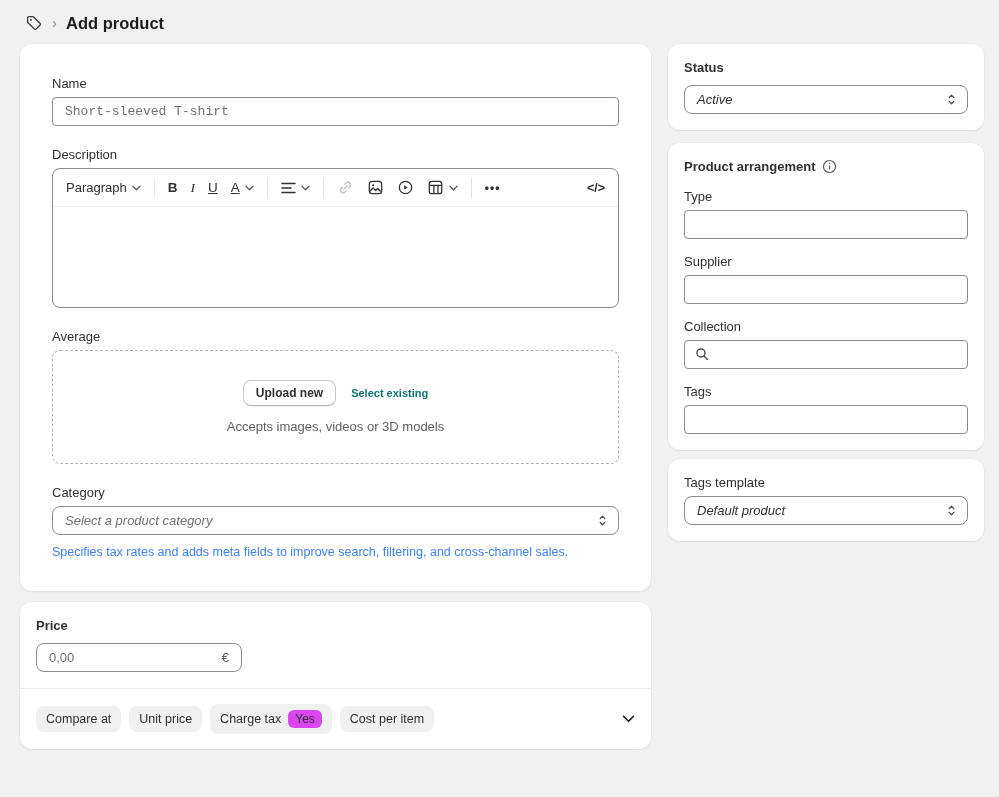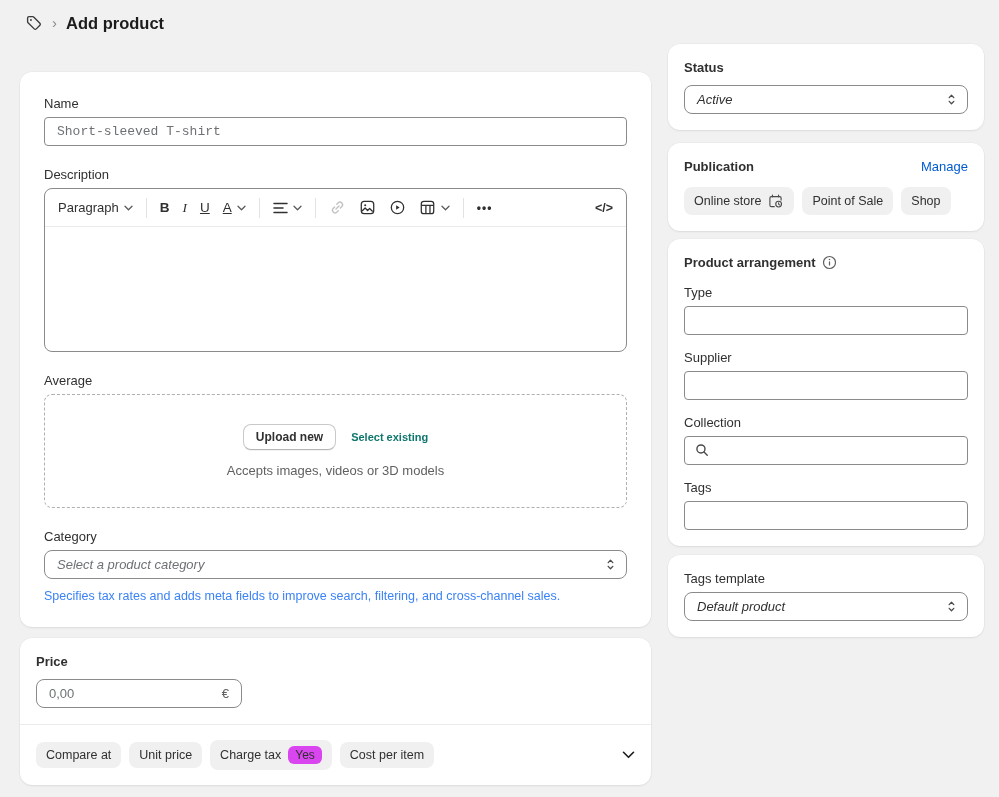--- a/index.html
+++ b/index.html
@@ -20,42 +20,42 @@
   .page-title { font-size: 16.5px; font-weight: 700; color: #1c1c1c; }
 
   
   .layout { display: flex; gap: 17px; padding: 10px 15px 10px 20px; align-items: flex-start; }
   .col-left { width: 631px; flex: none; }
   .col-right { width: 316px; flex: none; }
   .card {
     background: #fff; border-radius: 12px;
     box-shadow: 0 1px 2px rgba(26,26,26,.08), 0 0 0 0.5px rgba(0,0,0,.04);
   }
-  .pad { padding: 24px; margin-top: 28px; }
+  .pad { padding: 32px; }
 
   
   .field-label { display: block; margin-bottom: 6px; color: #303030; }
   .section { margin-bottom: 21px; }
   .section:last-child { margin-bottom: 0; }
   .text-input {
     width: 100%; height: 29px; border: 1px solid #8a8a8a; border-radius: 4px;
     padding: 0 12px; font-size: 13px; font-family: Liberation Mono, monospace; color: #303030;
     background: #fff; outline: none;
   }
   .text-input::placeholder { color: #6d7175; opacity: 1; }
   .select-box {
     height: 29px; border: 1px solid #8a8a8a; border-radius: 8px; background: #fff;
     display: flex; align-items: center; padding: 0 10px 0 12px; cursor: pointer; font-style: italic;
   }
   .select-box .select-text { flex: 1; }
   .select-text.placeholder { color: #6d7175; }
   .helper-text { color: #3b82f6; font-size: 12.5px; margin-top: 10px; }
 
   
-  .editor { border: 1px solid #8a8a8a; border-radius: 8px; height: 164px; overflow: hidden; background: #fff; }
+  .editor { border: 1px solid #8a8a8a; border-radius: 8px; height: 140px; overflow: hidden; background: #fff; }
   .editor-toolbar {
     display: flex; align-items: center; gap: 13px;
     height: 38px; padding: 0 13px; border-bottom: 1px solid #ebebeb;
   }
   .tb-divider { width: 1px; height: 20px; background: #e3e3e3; flex: none; }
   .tb-item { display: inline-flex; align-items: center; gap: 5px; cursor: pointer; color: #303030; }
   .tb-letter { font-size: 13.5px; }
   .bold-glyph { font-weight: 700; }
   .italic-glyph { font-style: italic; font-family: "Liberation Serif", serif; }
   .underline-glyph { text-decoration: underline; }
@@ -276,39 +276,20 @@
     <div class="card rcard status-card">
       <span class="card-title">Status</span>
       <div class="select-box">
         <span class="select-text">Active</span>
         <svg width="11" height="15" viewBox="0 0 12 16">
             <path d="M3.5 6L6 3.4 8.5 6M3.5 10L6 12.6 8.5 10" fill="none" stroke="#4a4a4a" stroke-width="1.4" stroke-linecap="round" stroke-linejoin="round"></path>
           </svg>
       </div>
     </div>
 
-    <div class="card rcard publication-card">
-      <div class="pub-header">
-        <span class="card-title">Publication</span>
-        <span class="manage-link">Manage</span>
-      </div>
-      <div class="chip-row">
-        <span class="chip">
-          <span>Online store</span>
-          <svg width="17" height="16" viewBox="0 0 20 20" fill="none" stroke="#4a4a4a" stroke-width="1.4">
-            <path d="M6.2 2.6v2.2M13.8 2.6v2.2" stroke-linecap="round"></path>
-            <path d="M17 9.5V6.4a1.8 1.8 0 0 0-1.8-1.8H4.8A1.8 1.8 0 0 0 3 6.4v8.8A1.8 1.8 0 0 0 4.8 17H9"></path>
-            <circle cx="13.9" cy="13.9" r="3.6"></circle>
-            <path d="M13.9 12.4v1.5l1.1.9" stroke-linecap="round" stroke-linejoin="round"></path>
-          </svg>
-        </span>
-        <span class="chip">Point of Sale</span>
-        <span class="chip">Shop</span>
-      </div>
-    </div>
 
     <div class="card rcard arrangement-card">
       <div class="arr-title-row">
         <span class="card-title" style="margin-bottom:0">Product arrangement</span>
         <svg width="15" height="15" viewBox="0 0 16 16" fill="none" stroke="#616161" stroke-width="1.3">
           <circle cx="8" cy="8" r="6.4"></circle>
           <path d="M8 7.4v3.2" stroke-linecap="round"></path>
           <circle cx="8" cy="4.9" r="0.8" fill="#616161" stroke="none"></circle>
         </svg>
       </div>

